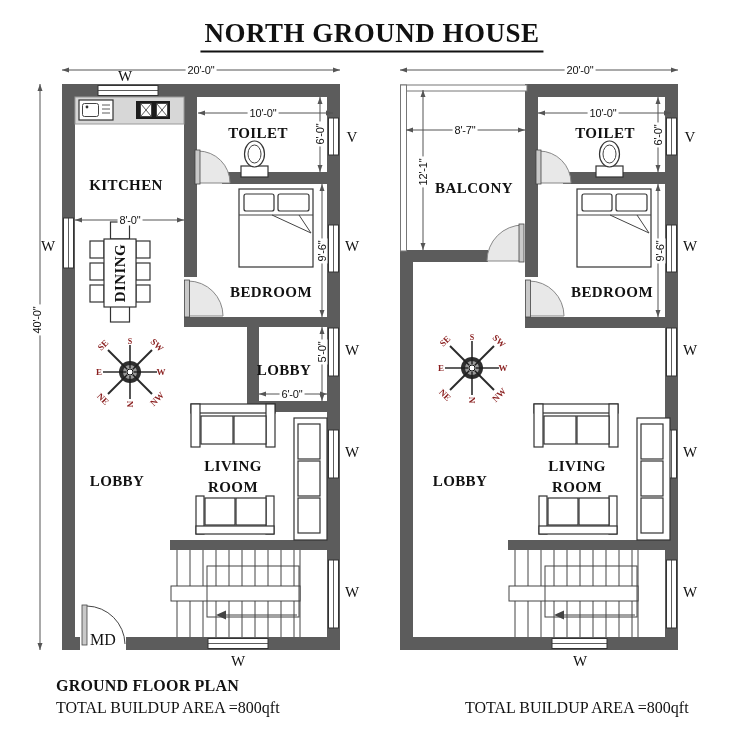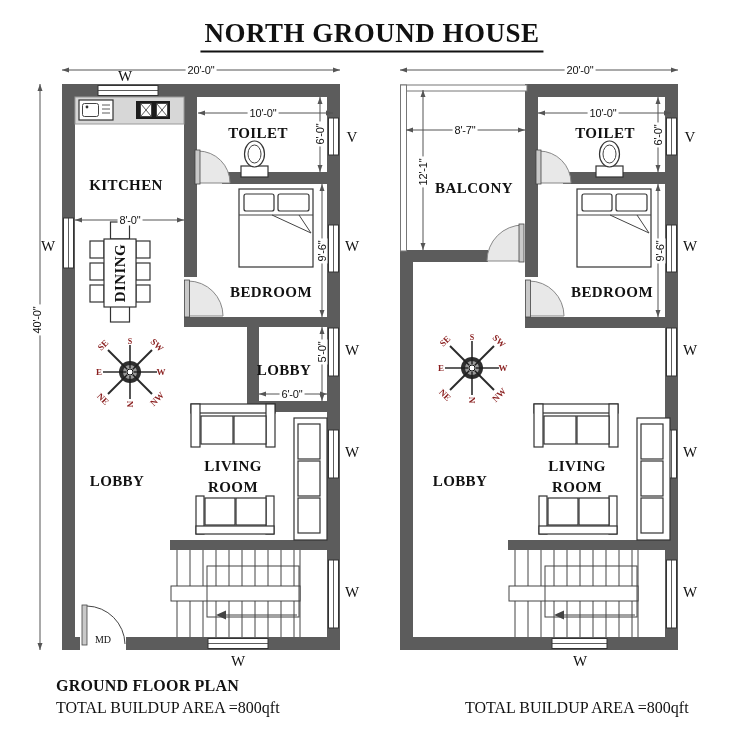--- a/index.html
+++ b/index.html
@@ -16,21 +16,21 @@
   .leaf{fill:#c9c9c9;stroke:#444;stroke-width:.8;}
   .rail{fill:#fff;stroke:#777;stroke-width:1;}
   .stair{stroke:#444;stroke-width:1;fill:none;}
   .dimline{stroke:#555;stroke-width:1;fill:none;marker-start:url(#ar);marker-end:url(#ar);}
   .counter{fill:#d7d7d7;stroke:#9a9a9a;stroke-width:1;}
   .lbl{position:absolute;transform:translate(-50%,-50%);white-space:nowrap;line-height:1;}
   .rot{transform:translate(-50%,-50%) rotate(-90deg);}
   .dimt{font-family:"Liberation Sans",sans-serif;font-size:11px;background:#fff;padding:0 2px;letter-spacing:-.2px;color:#111;}
   .room{font-weight:bold;font-size:15px;letter-spacing:.4px;}
   .wv{font-size:15px;}
-  .md{font-size:10px;}
+  .md{font-size:16px;}
   .cap{position:absolute;font-weight:bold;font-size:16px;letter-spacing:.2px;white-space:nowrap;}
   .area{position:absolute;font-size:16px;white-space:nowrap;}
   .title{position:absolute;left:372px;top:35px;transform:translate(-50%,-50%);font-size:27px;font-weight:bold;letter-spacing:.5px;border-bottom:2.5px solid #111;padding:0 4px 2px;white-space:nowrap;}
   .ctext{font-family:"Liberation Serif",serif;font-weight:bold;fill:#8a1f1f;}
 </style>
 </head>
 <body>
 
 <div id="stage">
 

